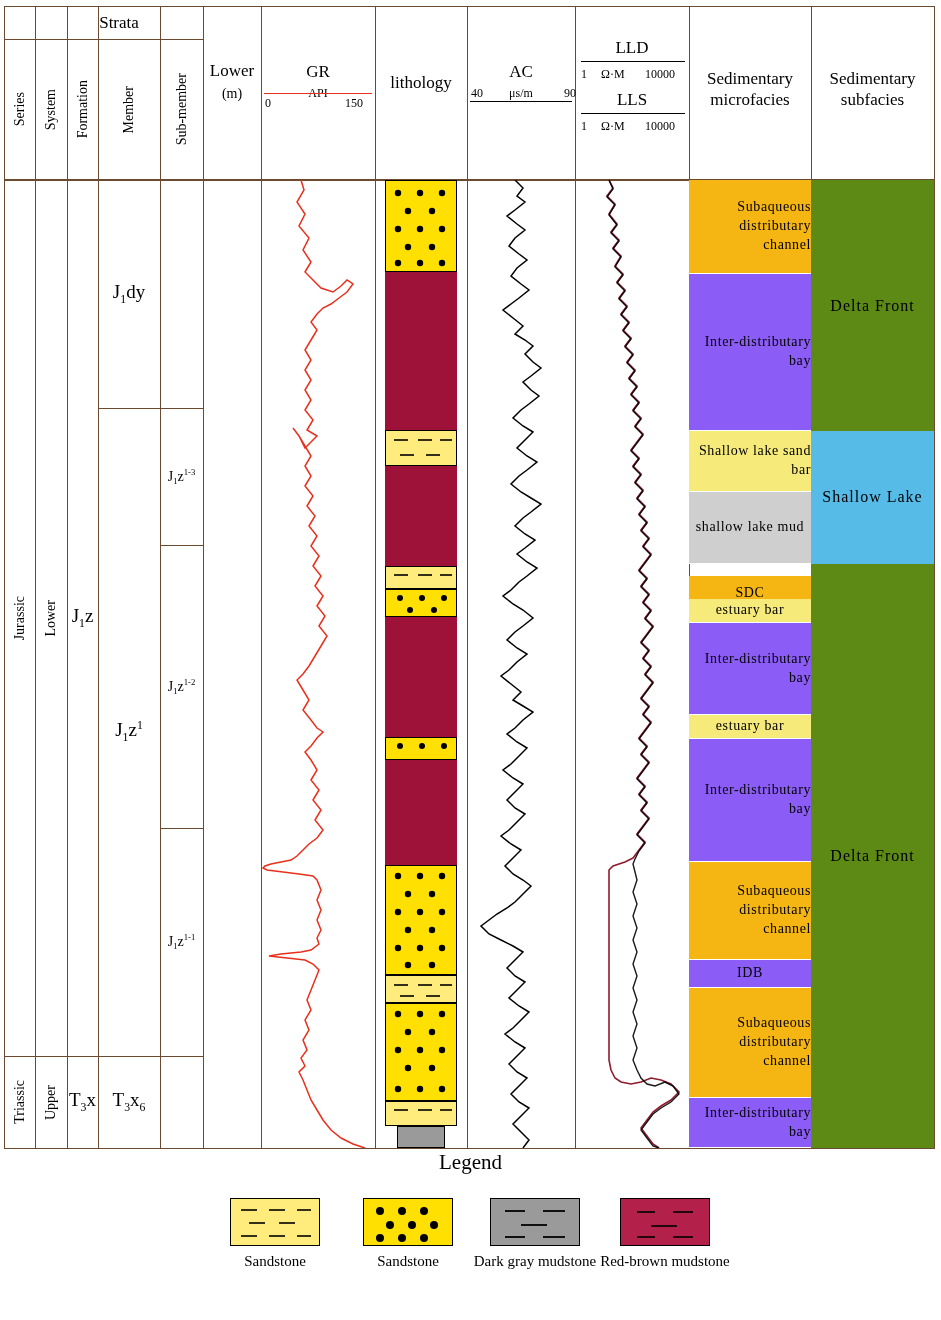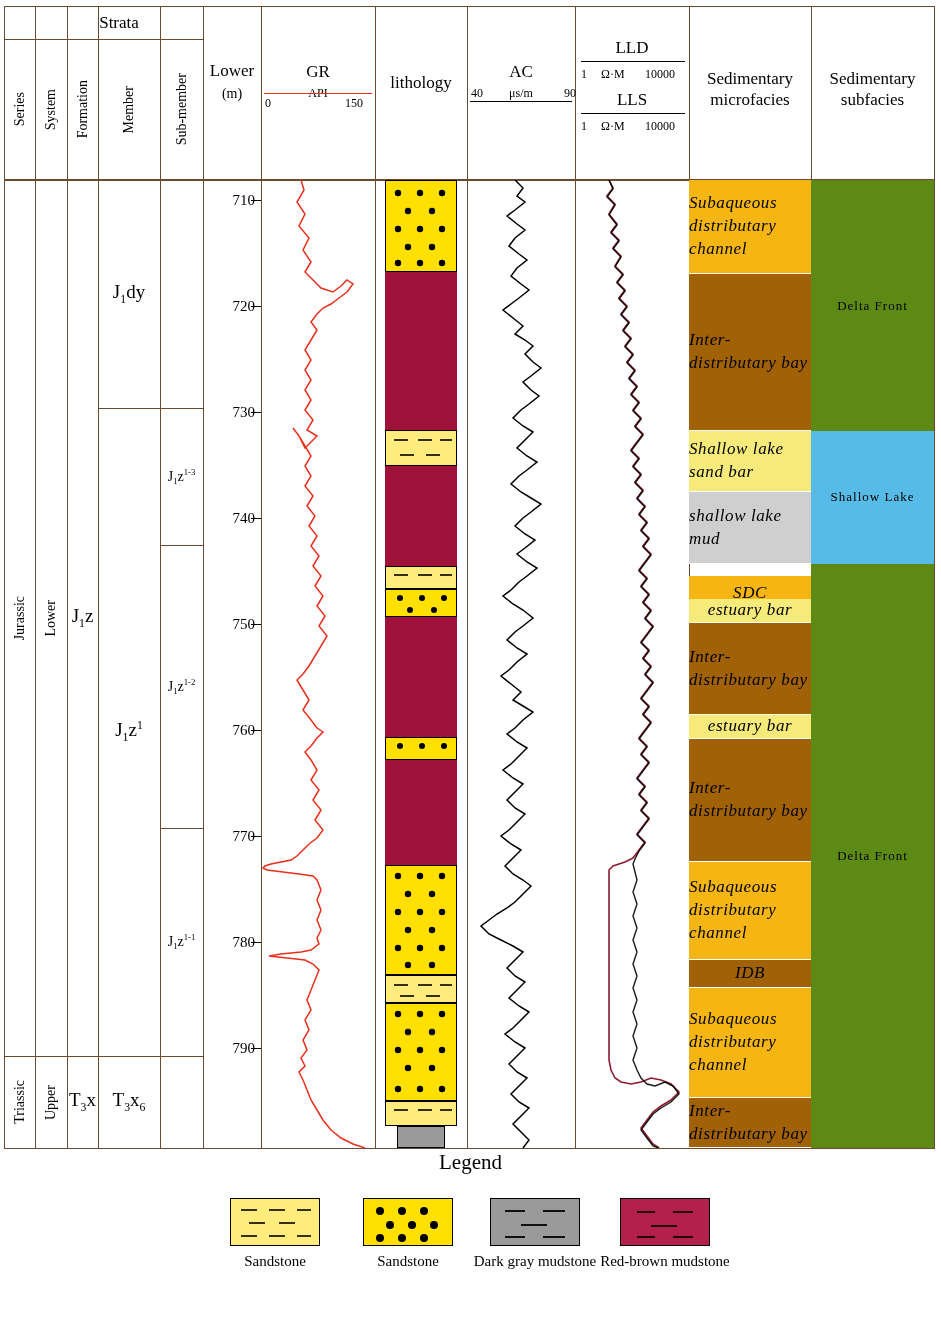--- a/index.html
+++ b/index.html
@@ -28,31 +28,31 @@
 
   
   .lith{position:absolute;left:0;width:100%;box-sizing:border-box;}
   .lith.sand{background:#ffe000;border:1px solid #000;}
   .lith.silt{background:#ffec7d;border:1px solid #000;}
   .lith.redmud{background:#9e1138;}
   .lith.graymud{background:#9a9a9a;border:1px solid #000;}
 
   
   .mf{position:absolute;left:0;width:100%;box-sizing:border-box;
-      display:flex;align-items:center;justify-content:center;text-align:left;
-      font-size:17px;letter-spacing:.6px;line-height:1.35;border-bottom:1px solid #fff;font-style:italic;}
+      display:flex;align-items:center;justify-content:center;text-align:right;
+      font-size:14px;letter-spacing:.6px;line-height:1.35;border-bottom:1px solid #fff;}
   .mf.orange{background:#f5b614;}
-  .mf.gray{background:#a16207;}
+  .mf.gray{background:#8b5cf6;}
   .mf.yellow{background:#f5ea7a;}
   .mf.lgray{background:#cfcfcf;}
 
   
   .sf{position:absolute;left:0;width:100%;box-sizing:border-box;
       display:flex;align-items:center;justify-content:center;text-align:center;
-      font-size:13px;letter-spacing:1px;}
+      font-size:16px;letter-spacing:1px;}
   .sf.green{background:#5c8a14;}
   .sf.blue{background:#57bbe8;}
 
   
   .dtick{position:absolute;right:6px;font-size:15px;}
   .dmark{position:absolute;right:0;width:10px;height:0;border-top:1px solid #000;}
 
   
   #legend{position:absolute;left:0;top:1150px;width:941px;}
   #legendTitle{text-align:center;font-size:21px;}
@@ -231,40 +231,20 @@
     </div>
     <div class="rowline" style="top:365px;left:155px;width:43px;right:auto;"></div>
     <div class="cell ctr" style="left:155px;top:365px;width:43px;height:283px;">
       <span class="md">J<sub>1</sub>z<sup>1-2</sup></span>
     </div>
     <div class="rowline" style="top:648px;left:155px;width:43px;right:auto;"></div>
     <div class="cell ctr" style="left:155px;top:648px;width:43px;height:228px;">
       <span class="md">J<sub>1</sub>z<sup>1-1</sup></span>
     </div>
 
-    <div class="cell" style="left:198px;top:0;width:58px;height:968px;">
-      <div class="dtick" style="top:12px;">710</div>
-      <div class="dmark" style="top:20px;"></div>
-      <div class="dtick" style="top:118px;">720</div>
-      <div class="dmark" style="top:126px;"></div>
-      <div class="dtick" style="top:224px;">730</div>
-      <div class="dmark" style="top:232px;"></div>
-      <div class="dtick" style="top:330px;">740</div>
-      <div class="dmark" style="top:338px;"></div>
-      <div class="dtick" style="top:436px;">750</div>
-      <div class="dmark" style="top:444px;"></div>
-      <div class="dtick" style="top:542px;">760</div>
-      <div class="dmark" style="top:550px;"></div>
-      <div class="dtick" style="top:648px;">770</div>
-      <div class="dmark" style="top:656px;"></div>
-      <div class="dtick" style="top:754px;">780</div>
-      <div class="dmark" style="top:762px;"></div>
-      <div class="dtick" style="top:860px;">790</div>
-      <div class="dmark" style="top:868px;"></div>
-    </div>
 
     <div class="cell" style="left:256px;top:0;width:114px;height:968px;overflow:hidden;">
       <svg width="114" height="968" viewBox="0 0 114 968">
         <polyline fill="none" stroke="#e8301c" stroke-width="1.5" points="40,0 43,10 36,22 44,34 38,46 48,58 42,70 50,82 44,92 52,100
                   60,108 72,112 80,106 86,100 92,104 86,112 78,118 70,124 62,128
                   56,134 50,142 56,150 50,160 44,170 50,180 44,190 50,200 44,210
                   50,220 44,230 52,240 46,250 56,256 50,262 44,268 38,256 32,248
                   38,256 44,266 50,276 44,286 50,296 44,306 52,316 46,326 54,336
                   48,346 56,356 50,366 58,376 52,386 60,396 54,406 62,416 56,426
                   64,436 58,446 66,456 60,466 54,476 48,486 42,494 36,500 42,510

